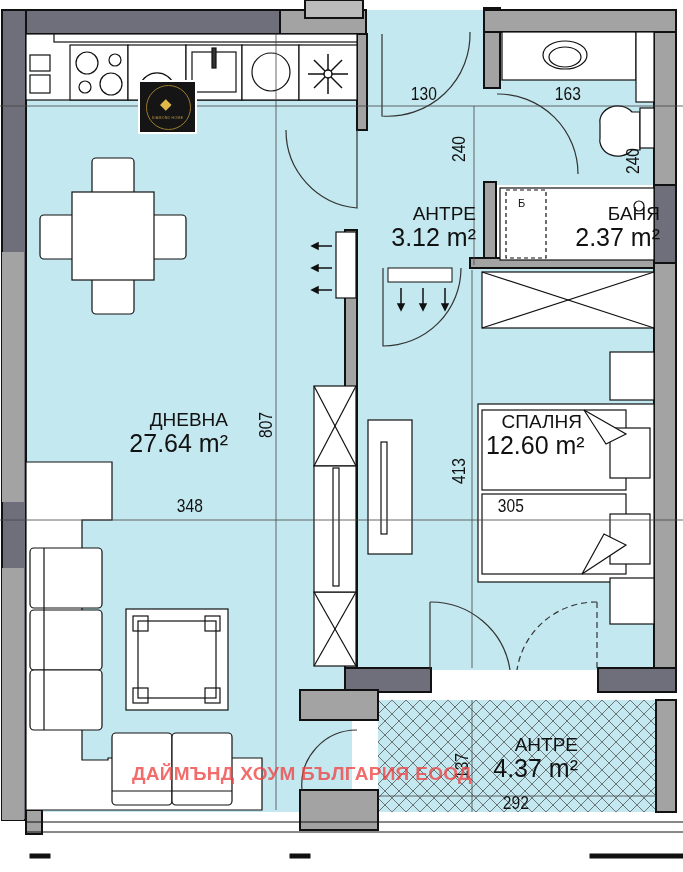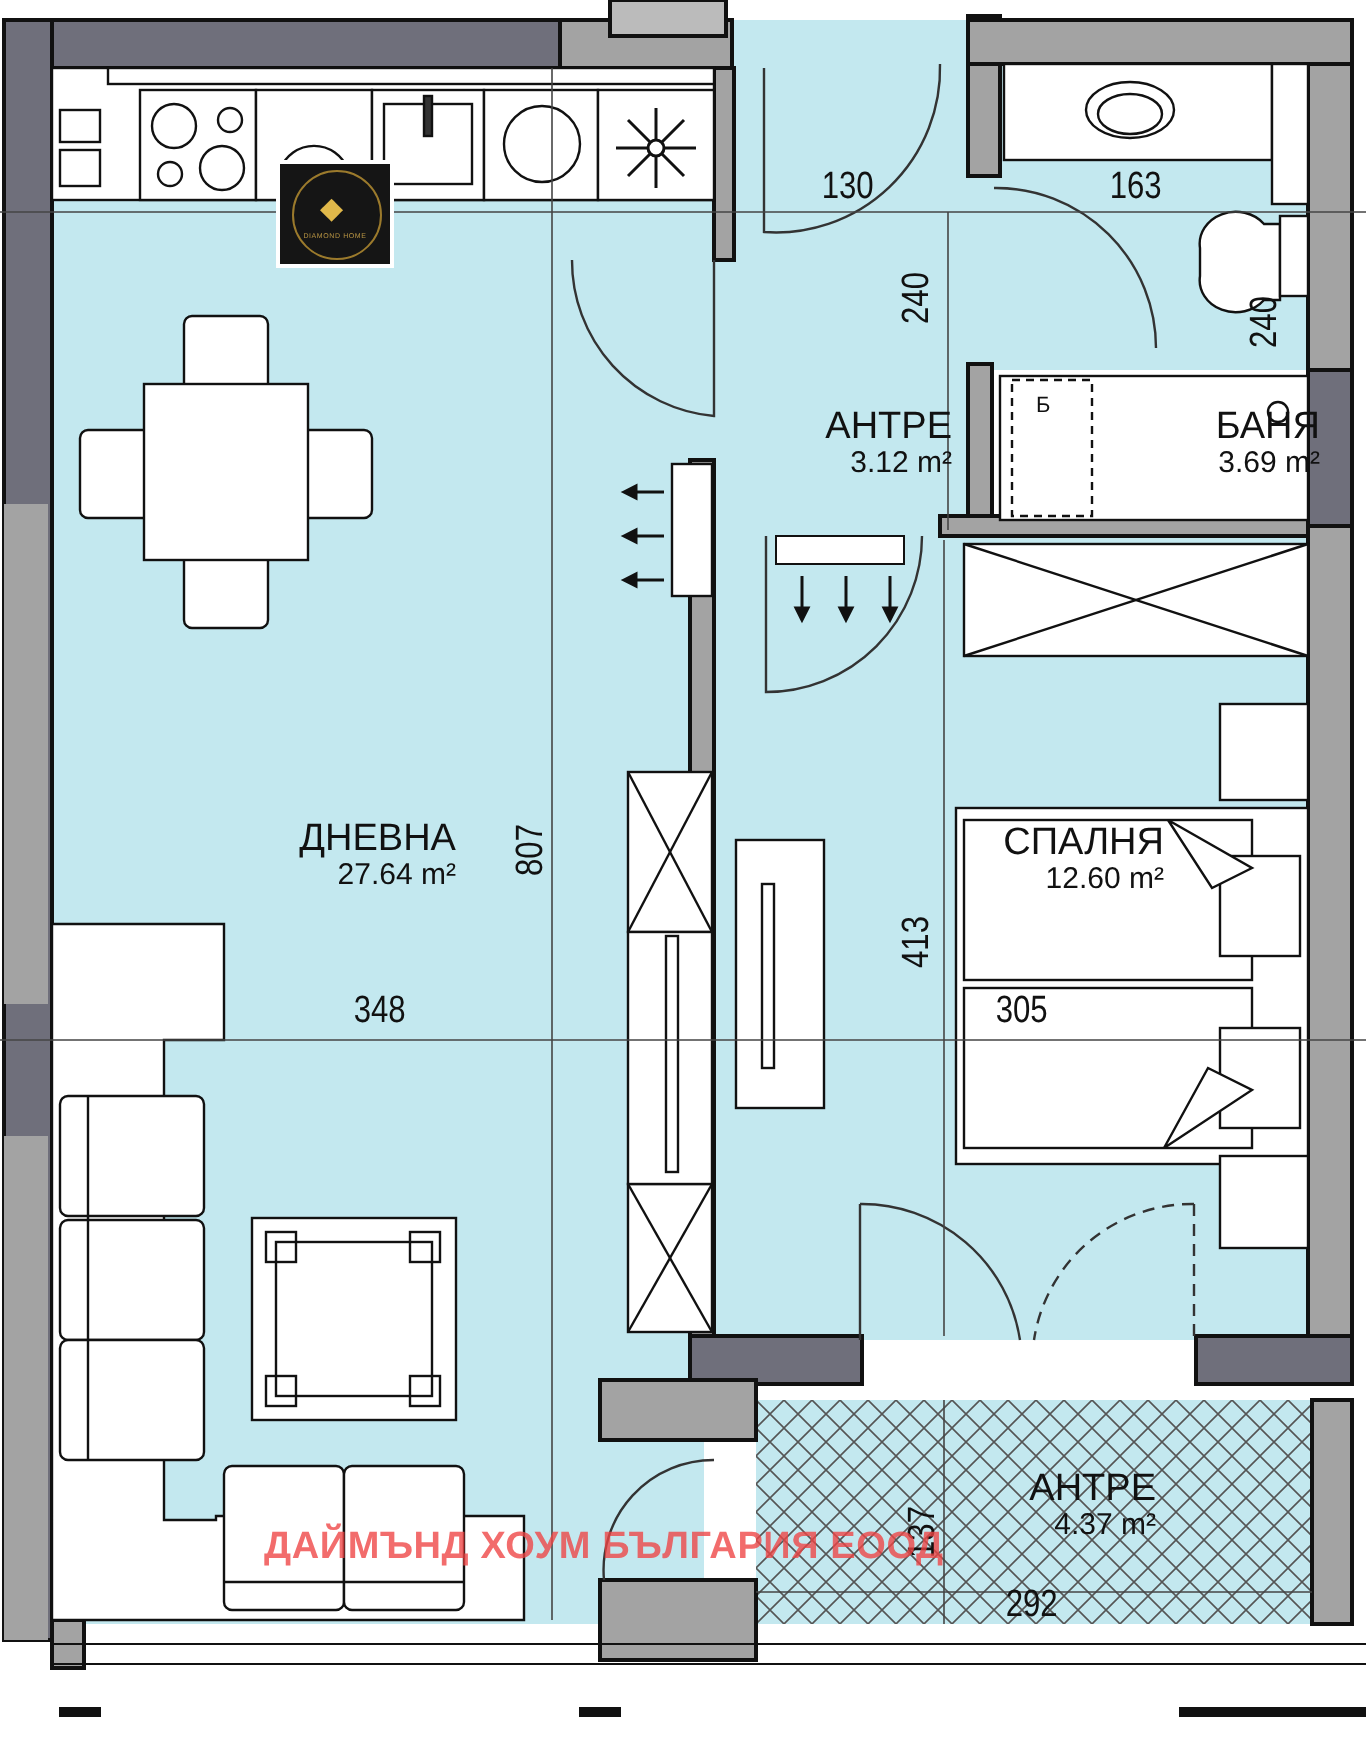--- a/index.html
+++ b/index.html
@@ -1,20 +1,20 @@
 <!DOCTYPE html>
 <html><head>
 <meta charset="utf-8">
 <style>
   html,body{margin:0;padding:0;background:#ffffff;}
   body{width:683px;height:872px;position:relative;overflow:hidden;font-family:"Liberation Sans",sans-serif;}
   svg{position:absolute;left:0;top:0;}
   .lbl{position:absolute;color:#111;font-family:"Liberation Sans",sans-serif;text-align:right;line-height:1.05;white-space:nowrap;}
   .room-name{font-size:19px;}
-  .room-area{font-size:15px;}
+  .room-area{font-size:25px;}
   .dim{position:absolute;color:#111;font-family:"Liberation Sans",sans-serif;font-size:19px;transform-origin:center center;white-space:nowrap;transform:scaleX(0.82);}
   .dim.v{transform:rotate(-90deg) scaleX(0.82);}
   .watermark{position:absolute;left:132px;top:763px;color:#ef4444;opacity:.78;font-weight:bold;font-size:19px;font-family:"Liberation Sans",sans-serif;white-space:nowrap;letter-spacing:0.3px;}
   .logo{position:absolute;left:138px;top:80px;width:59px;height:54px;background:#151515;border:2px solid #fff;box-sizing:border-box;}
   .logo .ring{position:absolute;left:6px;top:3px;width:43px;height:43px;border:1px solid #9b7a2c;border-radius:50%;}
   .logo .gem{position:absolute;left:20px;top:13px;color:#e0b84a;font-size:15px;}
   .logo .brand{position:absolute;left:0;right:0;top:34px;color:#b89443;font-size:3.5px;text-align:center;letter-spacing:.3px;}
 </style>
 </head>
 <body>
@@ -202,21 +202,21 @@
 <div class="lbl" style="left:128px;top:410px;width:100px;">
   <div class="room-name">ДНЕВНА</div>
   <div class="room-area">27.64 m²</div>
 </div>
 <div class="lbl" style="left:380px;top:204px;width:96px;">
   <div class="room-name">АНТРЕ</div>
   <div class="room-area">3.12 m²</div>
 </div>
 <div class="lbl" style="left:566px;top:204px;width:94px;">
   <div class="room-name">БАНЯ</div>
-  <div class="room-area">3.69 m²</div>
+  <div class="room-area">2.37 m²</div>
 </div>
 <div class="lbl" style="left:482px;top:412px;width:96px;text-align:right;padding-left:4px;">
   <div class="room-name">СПАЛНЯ</div>
   <div class="room-area">12.60 m²</div>
 </div>
 <div class="lbl" style="left:478px;top:735px;width:100px;">
   <div class="room-name">АНТРЕ</div>
   <div class="room-area">4.37 m²</div>
 </div>
 

